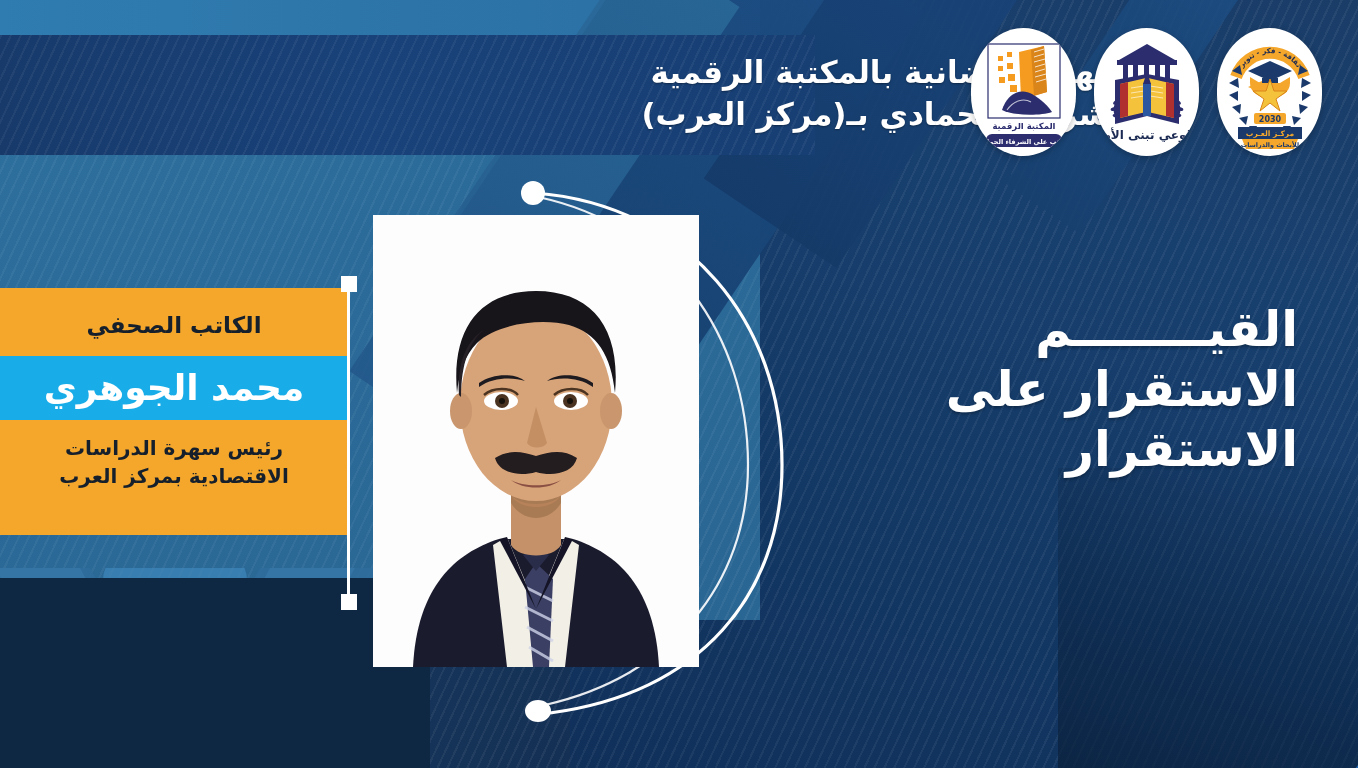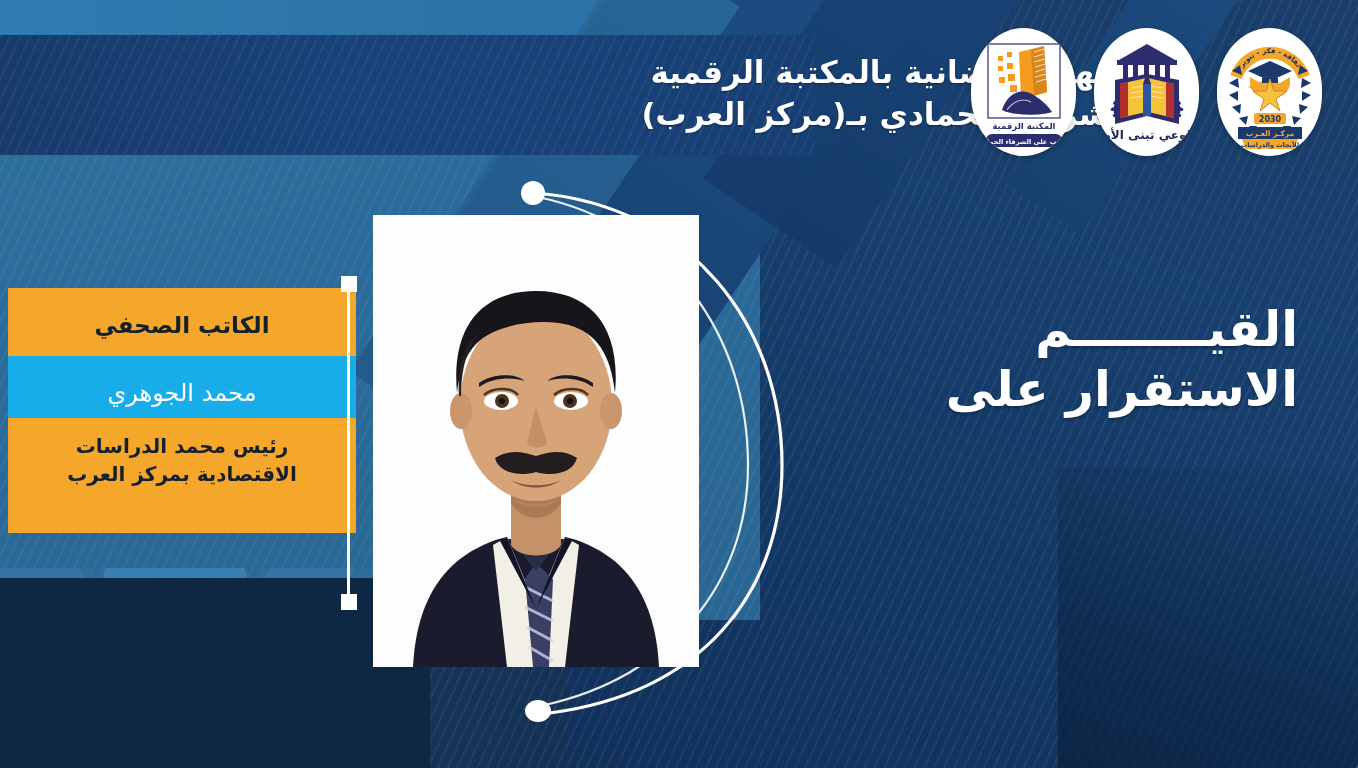--- a/index.html
+++ b/index.html
@@ -73,26 +73,26 @@
   .header-title div{white-space:nowrap;}
 
   
   .logos{position:absolute;right:36px;top:28px;display:flex;gap:18px;align-items:center;direction:ltr;}
   .logo{width:105px;height:128px;border-radius:52% / 50%;background:#ffffff;
     display:flex;align-items:center;justify-content:center;overflow:hidden;
     box-shadow:0 2px 6px rgba(0,0,0,.25);}
   .logo svg{display:block;}
 
   
-  .info-card{position:absolute;left:8px;top:288px;width:348px;}
+  .info-card{position:absolute;left:0;top:288px;width:348px;}
   .info-row{padding:10px 22px;text-align:center;direction:rtl;}
   .row-orange{background:#F5A72C;color:#15202c;}
   .row-cyan{background:#18ADE8;color:#ffffff;}
   .role-top{font-size:23px;font-weight:bold;padding-top:24px;padding-bottom:18px;}
-  .person-name{font-size:24px;font-weight:normal;padding:22px 22px 10px;line-height:1.25;}
+  .person-name{font-size:36px;font-weight:bold;padding:9px 22px 10px;line-height:1.25;}
   .role-bottom{font-size:20px;font-weight:bold;line-height:1.42;padding:14px 18px 44px;}
 
   
   .conn-line{position:absolute;left:347px;top:282px;width:3px;height:320px;background:#ffffff;}
   .conn-sq{position:absolute;left:341px;width:16px;height:16px;background:#ffffff;}
   .conn-sq.top{top:276px;}
   .conn-sq.bot{top:594px;}
 
   
   .photo-frame{position:absolute;left:373px;top:215px;width:326px;height:452px;
@@ -324,26 +324,27 @@
       <path d="M138,265 C150,272 176,272 188,265 C176,275 150,275 138,265 Z" fill="#8a4f43"></path>
 
       <path d="M138,280 C148,292 178,292 188,280 C180,296 146,296 138,280 Z" fill="#c2895c" opacity=".55"></path>
     </svg>
   </div>
 
   <div class="info-card">
     <div class="info-row row-orange role-top">الكاتب الصحفي</div>
     <div class="info-row row-cyan person-name">محمد الجوهري</div>
     <div class="info-row row-orange role-bottom">
-      <div>رئيس محمد الدراسات</div>
+      <div>رئيس سهرة الدراسات</div>
       <div>الاقتصادية بمركز العرب</div>
     </div>
   </div>
   <div class="conn-line"></div>
   <div class="conn-sq top"></div>
   <div class="conn-sq bot"></div>
 
   <div class="headline">
     <div>القيــــــــم</div>
     <div>الاستقرار على</div>
+    <div>الاستقرار</div>
   </div>
 
 </div>
 
 </body></html>

